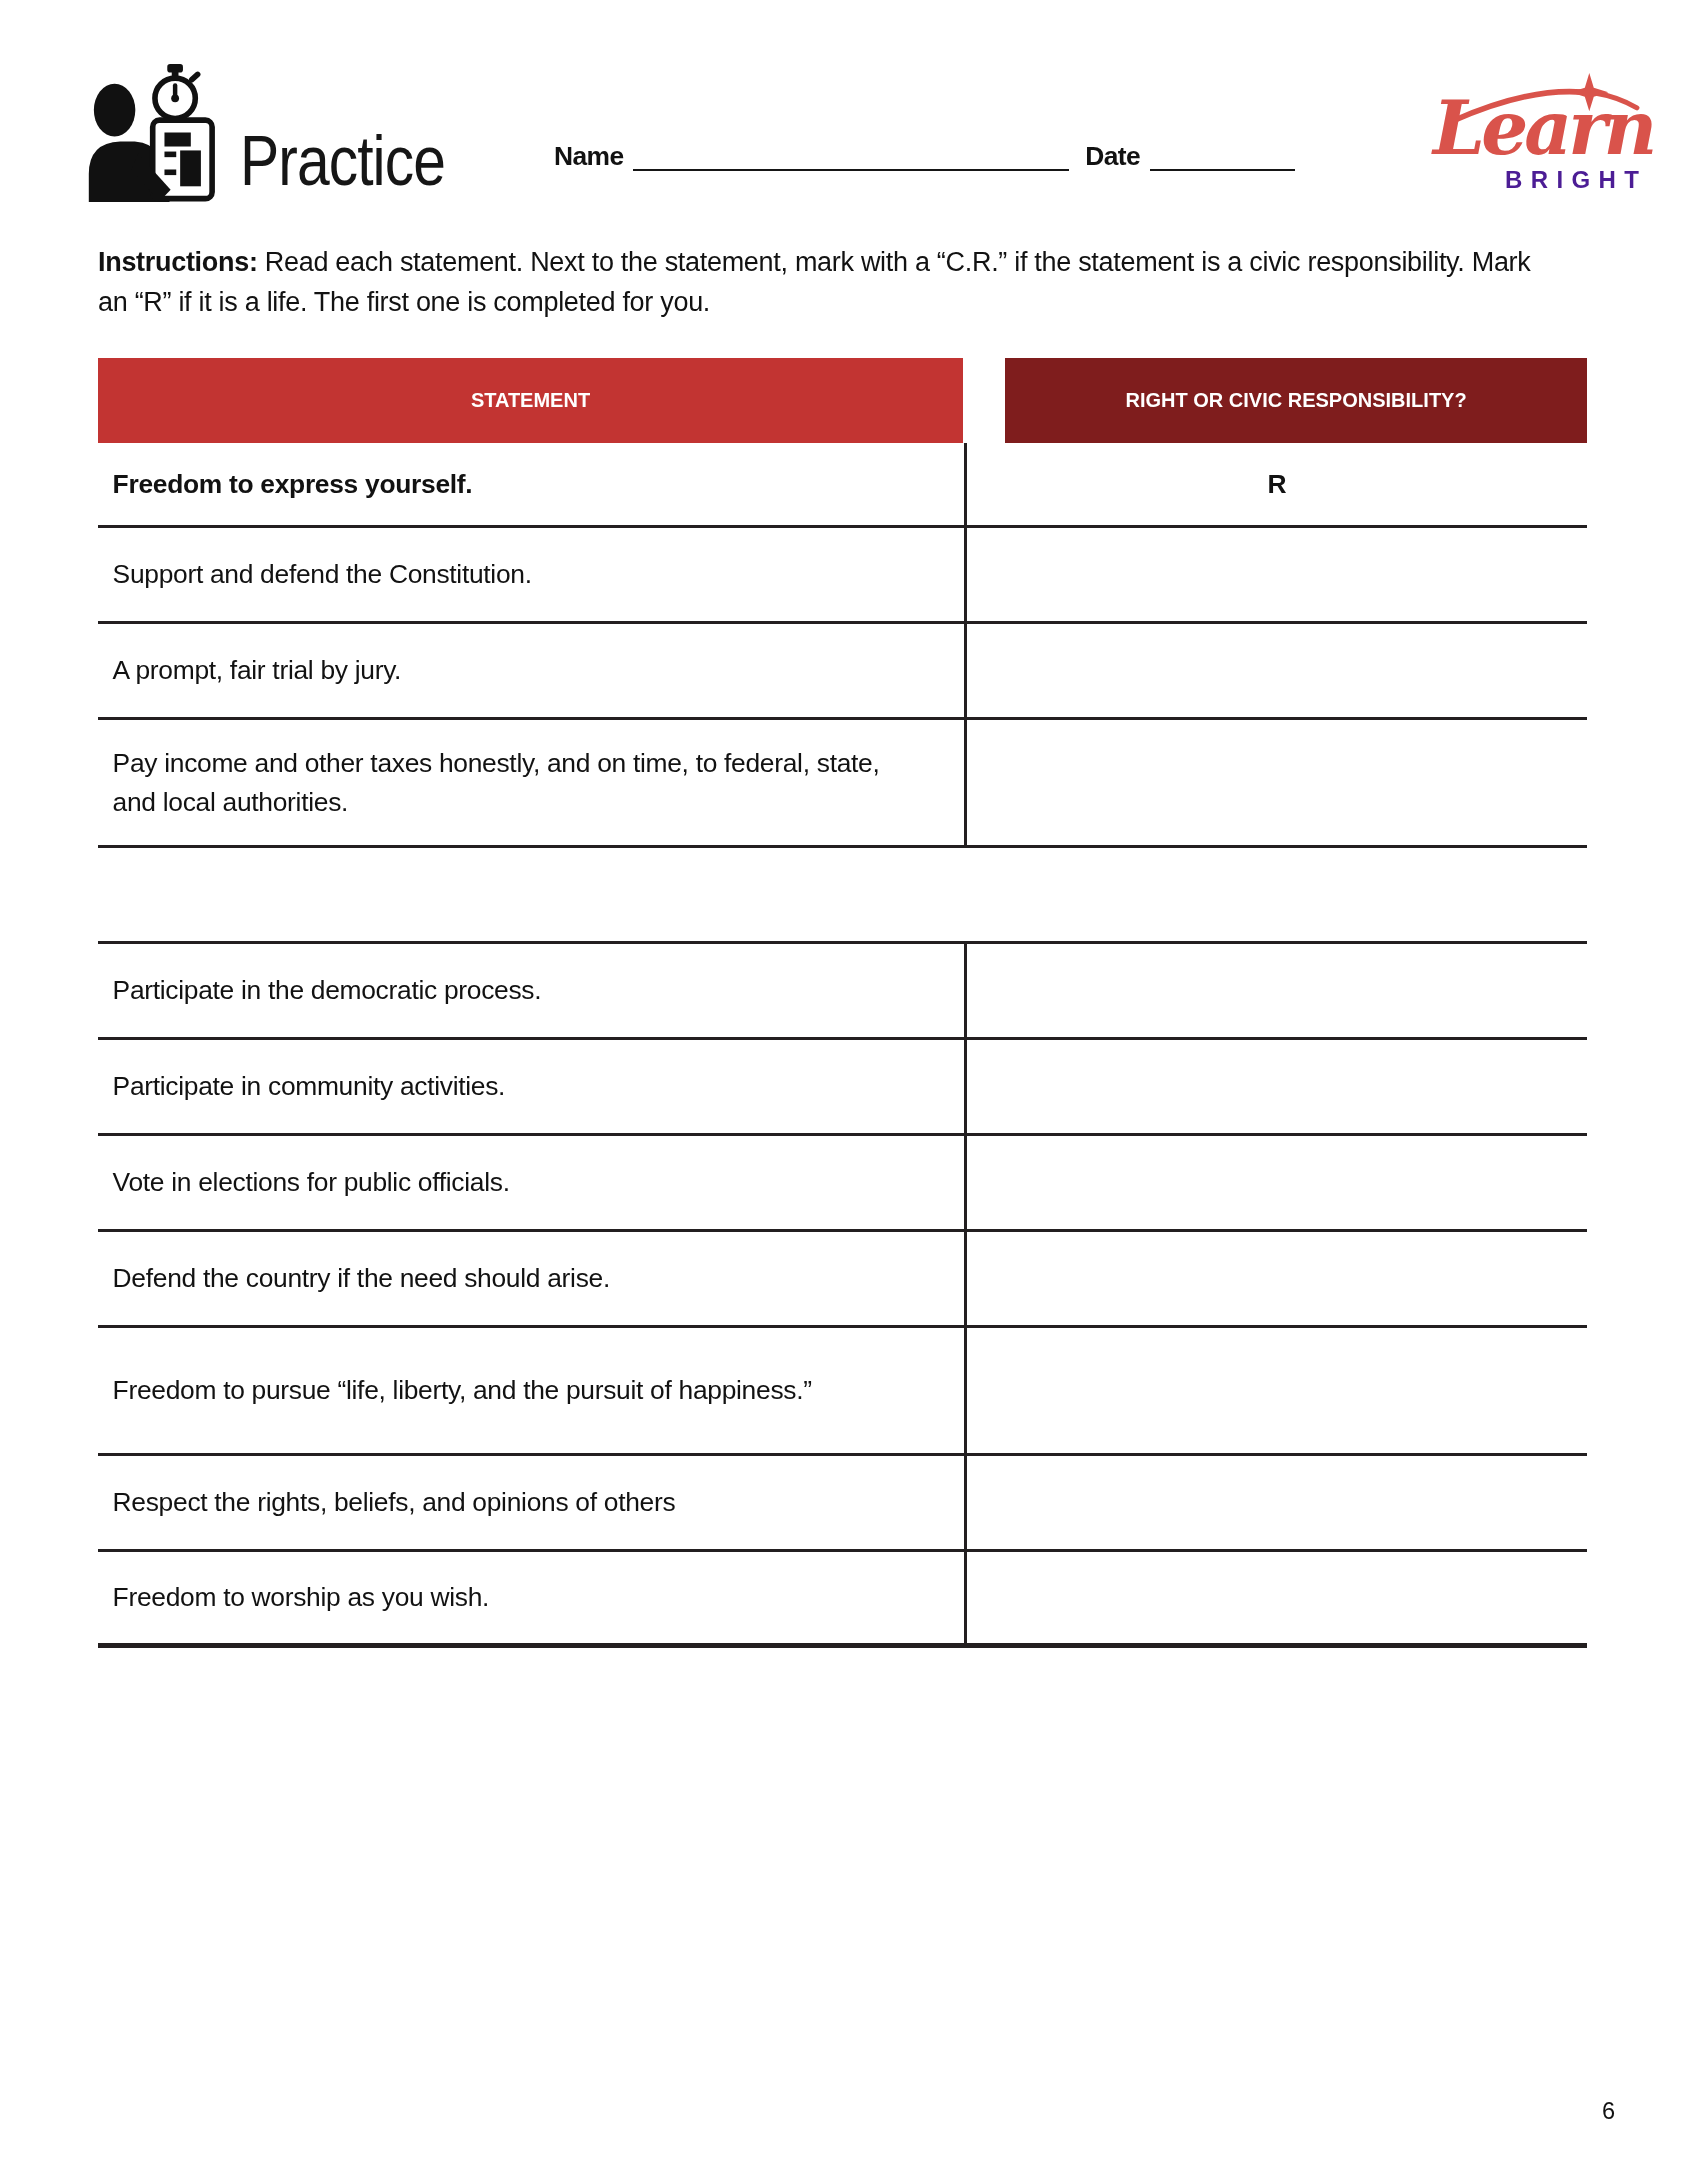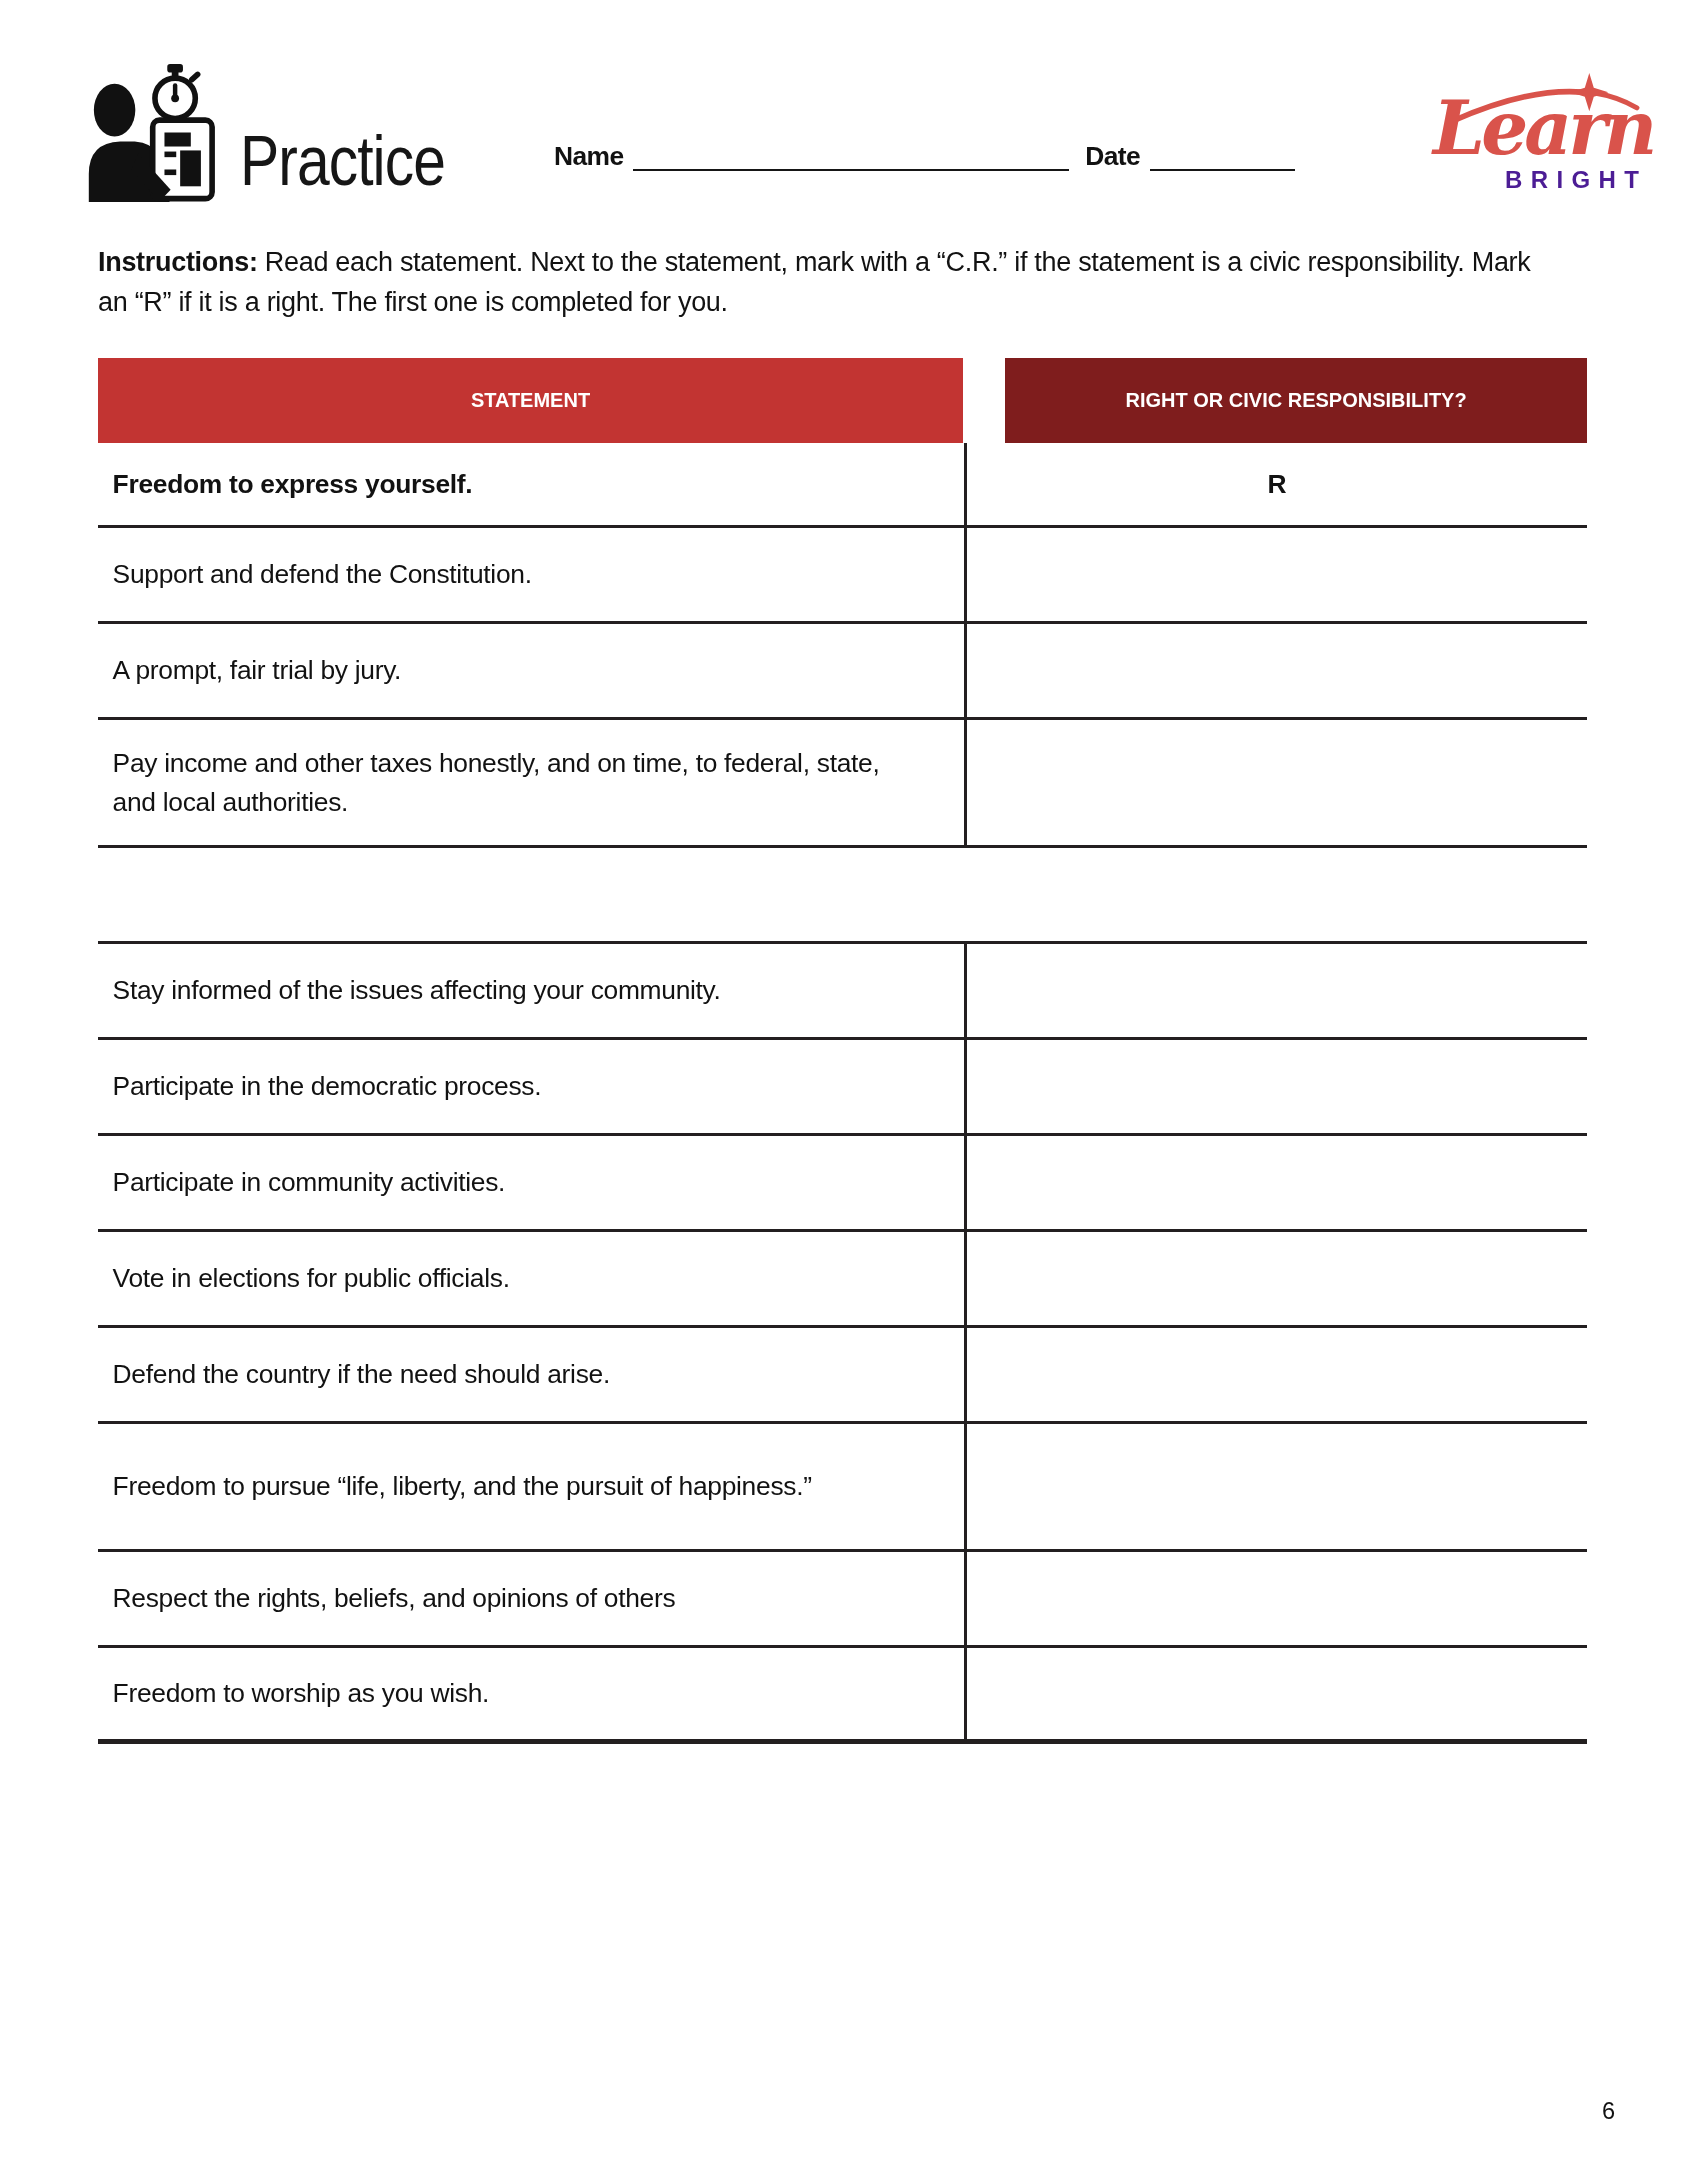--- a/index.html
+++ b/index.html
@@ -103,21 +103,21 @@
   <div class="learnbright">
     <svg class="lb-swoosh" width="191" height="56" viewBox="0 0 340 100" aria-hidden="true">
       <path d="M5 88 Q 140 28 238 36" fill="none" stroke="#D9534B" stroke-width="10" stroke-linecap="round"></path>
       <path d="M262 38 Q 300 44 335 64" fill="none" stroke="#D9534B" stroke-width="9" stroke-linecap="round"></path>
       <path d="M250 2 L258 28 L284 36 L258 44 L250 70 L242 44 L216 36 L242 28 Z" fill="#D9534B"></path>
     </svg>
     <div class="lb-learn">Learn</div>
     <div class="lb-bright">BRIGHT</div>
   </div>
 
-  <p class="instructions"><b>Instructions:</b><span> Read each statement. Next to the statement, mark with a “C.R.” if the statement is a civic responsibility. Mark an “R” if it is a right. The first one is completed for you.</span></p>
+  <p class="instructions"><b>Instructions:</b><span> Read each statement. Next to the statement, mark with a “C.R.” if the statement is a civic responsibility. Mark an “R” if it is a life. The first one is completed for you.</span></p>
 
   <div class="ws-table">
     <div class="thead">
       <div class="th th-statement">STATEMENT</div>
       <div class="th th-answer">RIGHT OR CIVIC RESPONSIBILITY?</div>
     </div>
 
     <div class="tbody">
       <div class="row first">
         <div class="cell-statement">Freedom to express yourself.</div>
@@ -129,24 +129,20 @@
       </div>
       <div class="row">
         <div class="cell-statement">A prompt, fair trial by jury.</div>
         <div class="cell-answer"></div>
       </div>
       <div class="row tall">
         <div class="cell-statement">Pay income and other taxes honestly, and on time, to federal, state, and local authorities.</div>
         <div class="cell-answer"></div>
       </div>
       <div class="row">
-        <div class="cell-answer"></div>
-      </div>
-      <div class="row">
-        <div class="cell-statement">Stay informed of the issues affecting your community.</div>
         <div class="cell-answer"></div>
       </div>
       <div class="row">
         <div class="cell-statement">Participate in the democratic process.</div>
         <div class="cell-answer"></div>
       </div>
       <div class="row">
         <div class="cell-statement">Participate in community activities.</div>
         <div class="cell-answer"></div>
       </div>

